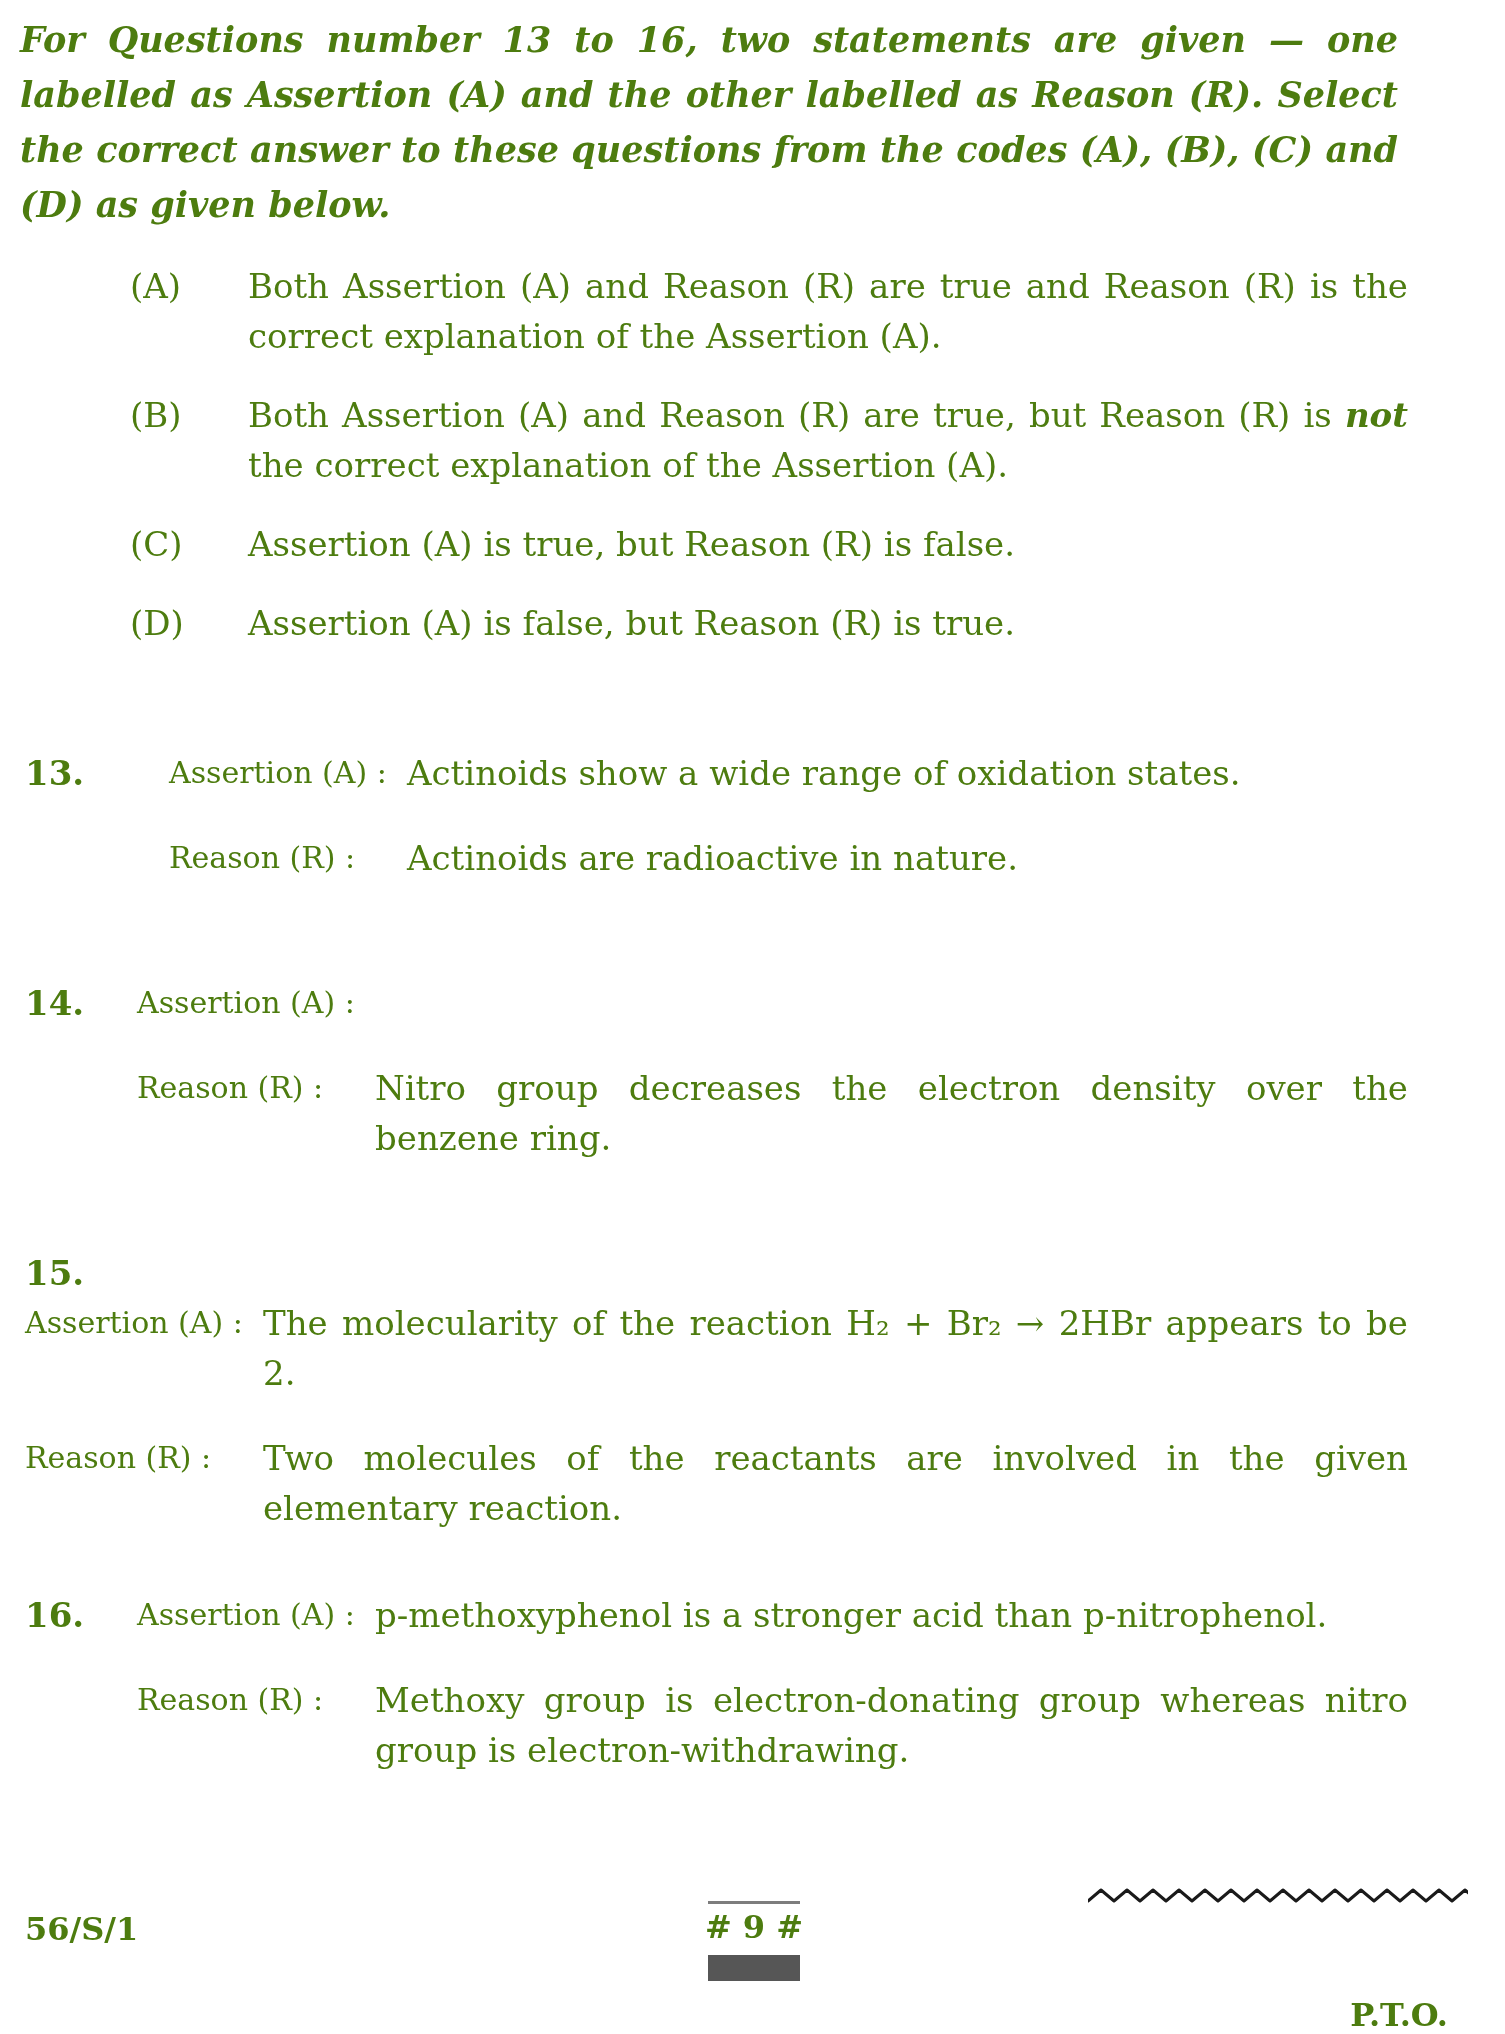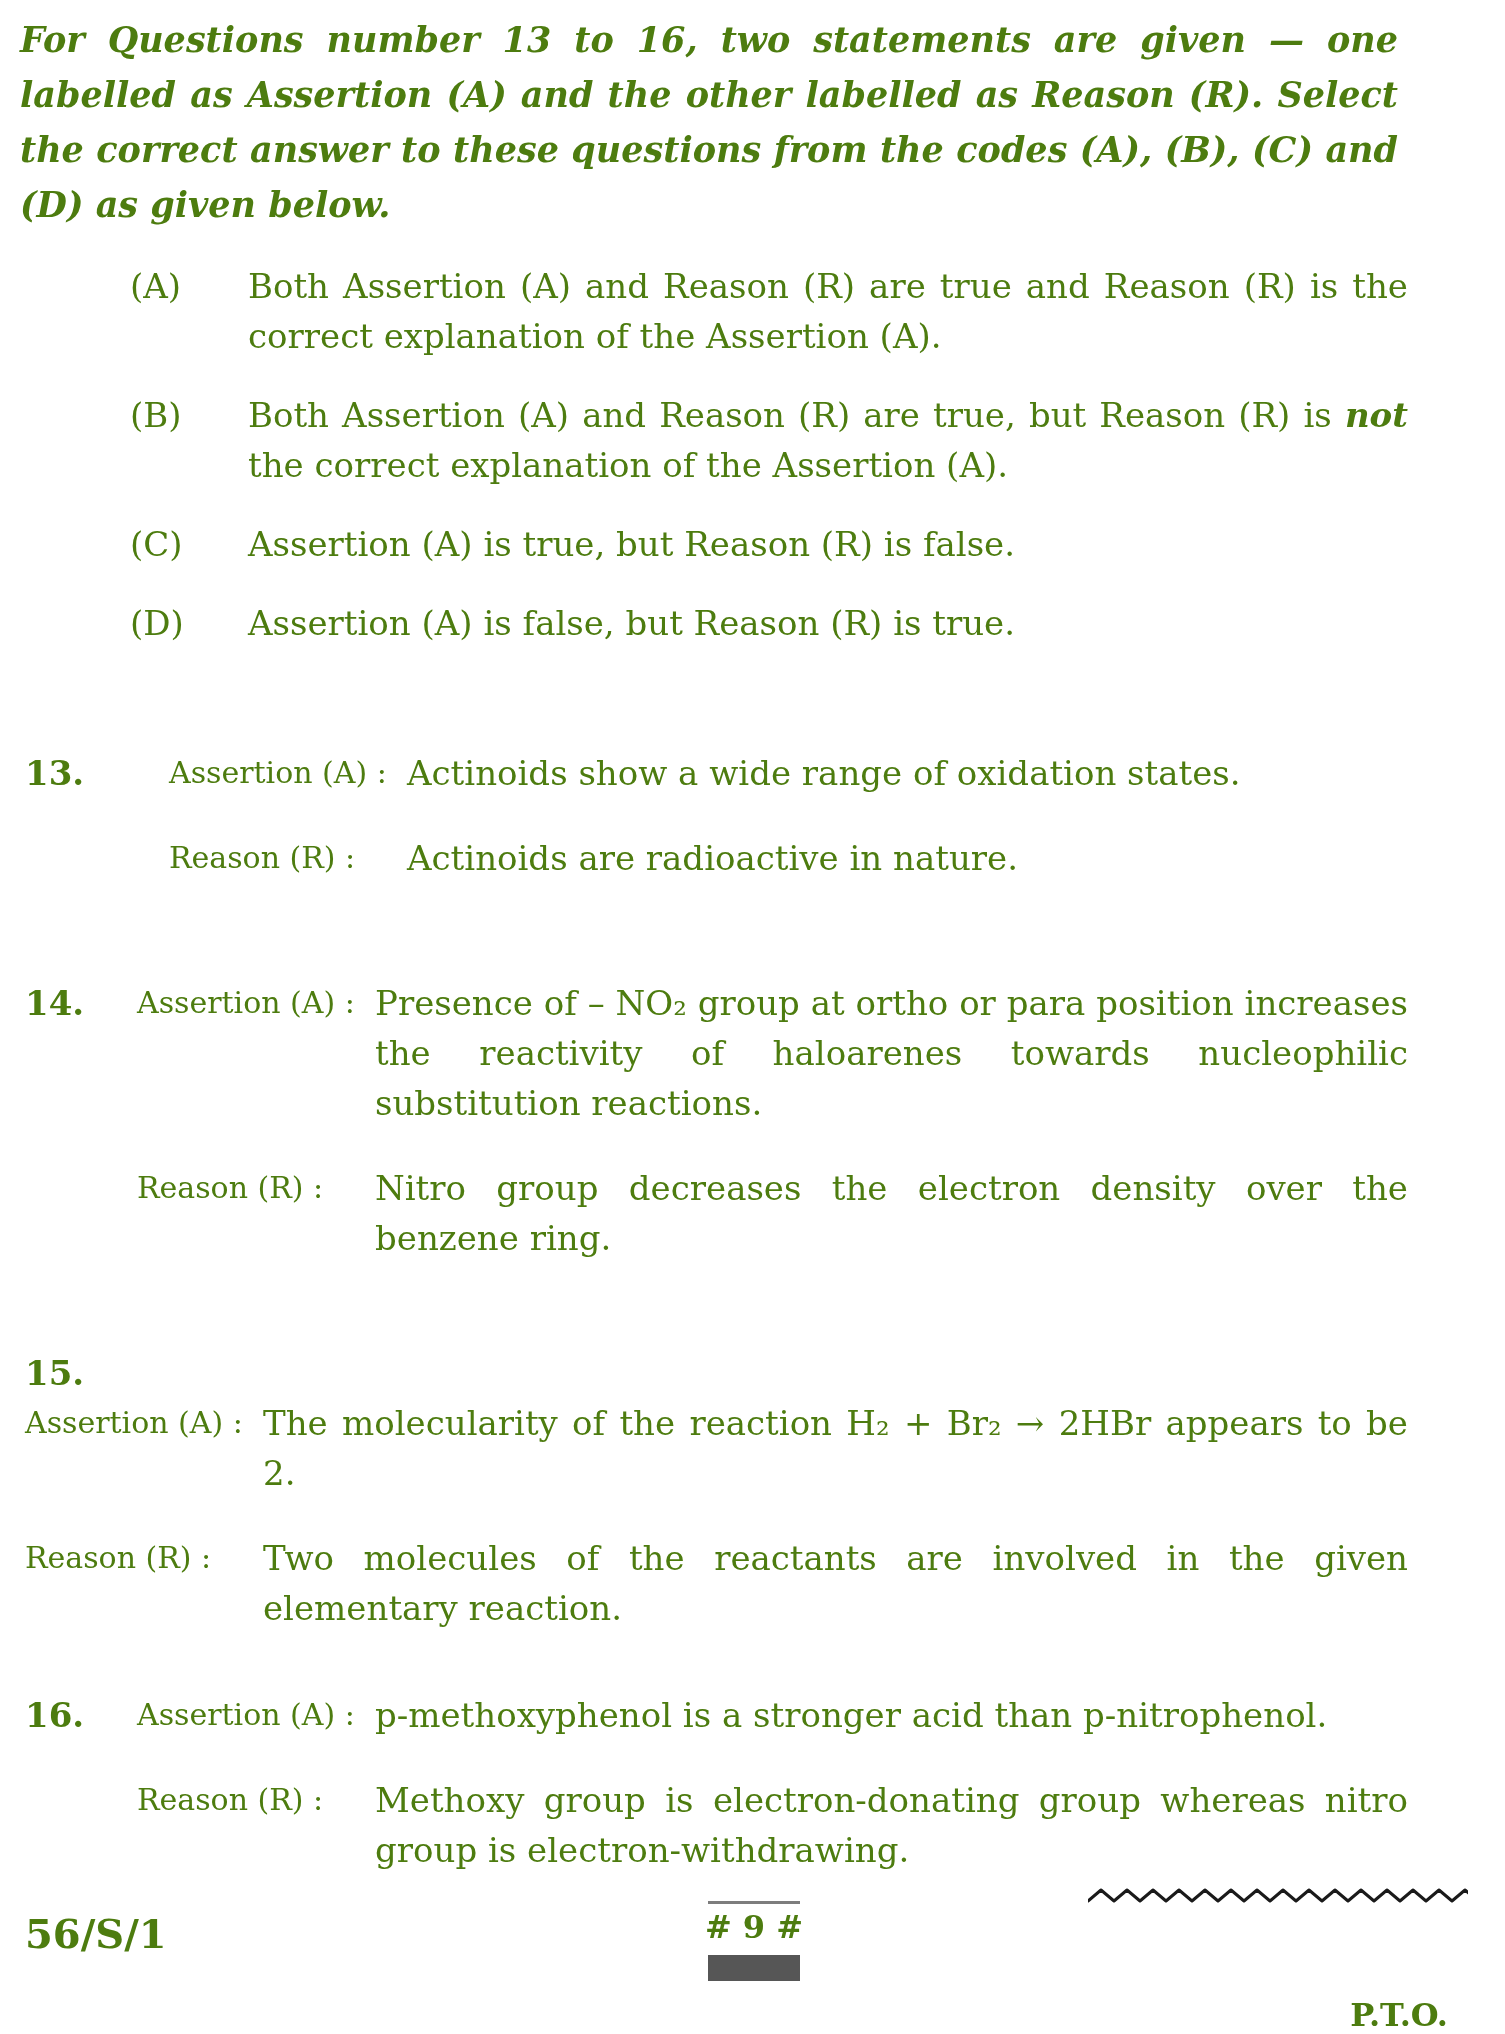--- a/index.html
+++ b/index.html
@@ -76,21 +76,21 @@
   .qa-text {
     flex: 1;
     text-align: justify;
   }
   
   .paper-code {
     position: absolute;
     left: 25px;
     top: 1910px;
     font-weight: bold;
-    font-size: 40px;
+    font-size: 32px;
   }
   .sep-line {
     position: absolute;
     left: 708px;
     top: 1901px;
     width: 92px;
     height: 3px;
     background: #7d7d7d;
   }
   .page-num {
@@ -163,21 +163,20 @@
         <div class="qa-text">Actinoids are radioactive in nature.</div>
       </div>
     </div>
   </div>
 
   <div class="question q14">
     <div class="qnum">14.</div>
     <div class="qbody">
       <div class="qa-row">
         <div class="qa-label">Assertion (A) :</div>
-        <div class="qa-text">Presence of – NO₂ group at ortho or para position increases the reactivity of haloarenes towards nucleophilic substitution reactions.</div>
       </div>
       <div class="qa-row reason">
         <div class="qa-label">Reason (R) :</div>
         <div class="qa-text">Nitro group decreases the electron density over the benzene ring.</div>
       </div>
     </div>
   </div>
 
   <div class="question q15">
     <div class="qnum">15.</div>

